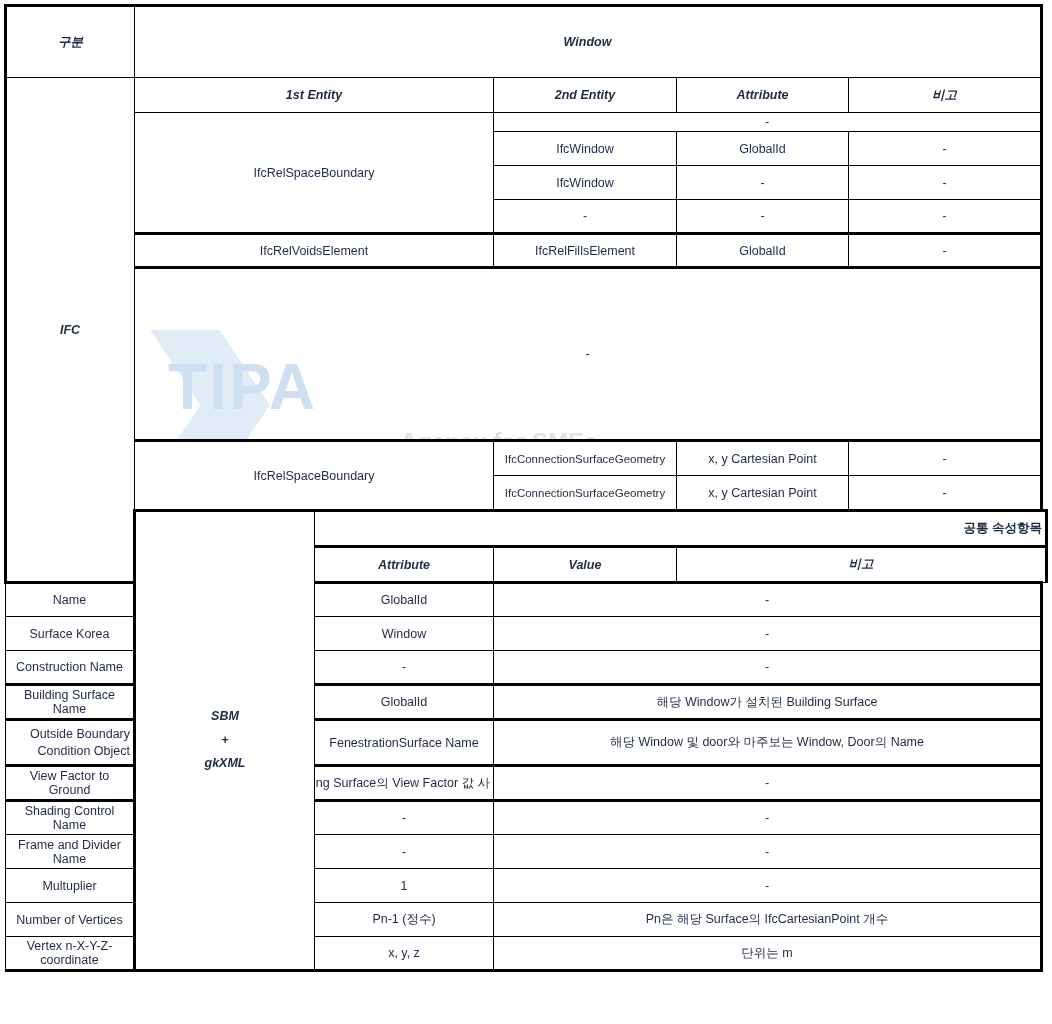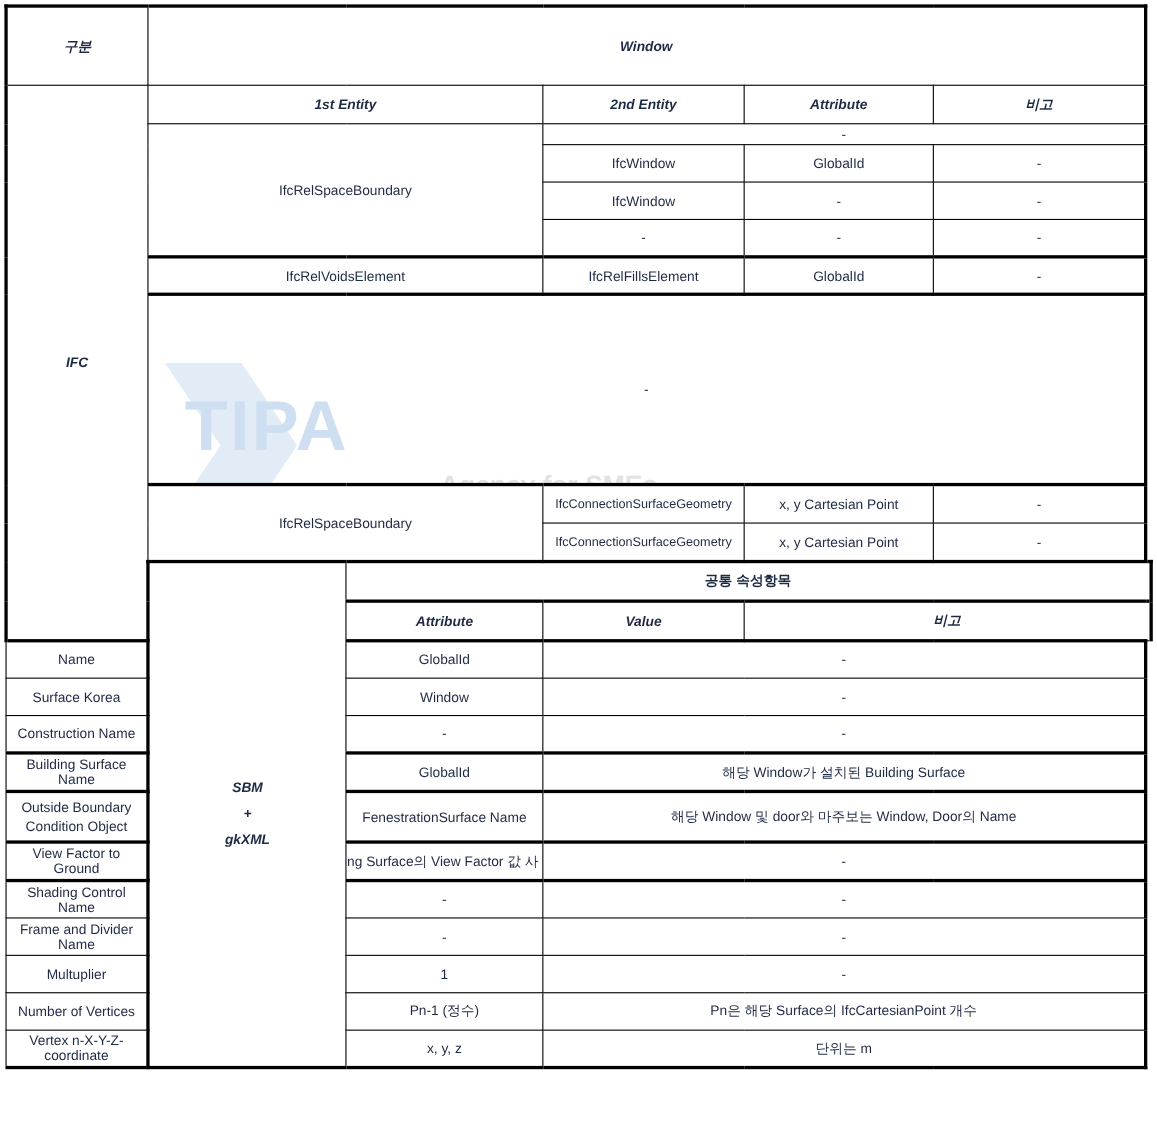--- a/index.html
+++ b/index.html
@@ -225,21 +225,21 @@
         <td>x, y Cartesian Point</td>
         <td class="tb-right">-</td>
       </tr>
 
       <tr>
         <td class="side-yellow tb-left tb-top tb-bottom" rowspan="13">
           <div>SBM</div>
           <div>+</div>
           <div>gkXML</div>
         </td>
-        <td class="hdr-pink tb-top tb-right" colspan="5" style="height:36px;">공통 속성항목</td>
+        <td class="hdr-pink tb-top tb-right" colspan="5" style="height:36px;text-align:right;">공통 속성항목</td>
       </tr>
 
       <tr>
         <td class="hdr-pink-sub tb-top" style="height:36px;">Attribute</td>
         <td class="hdr-pink-sub tb-top">Value</td>
         <td class="hdr-pink-sub tb-top tb-right" colspan="3">비고</td>
       </tr>
 
       <tr>
         <td class="tb-top" style="height:34px;">Name</td>
@@ -259,21 +259,21 @@
         <td class="tb-right" colspan="3">-</td>
       </tr>
 
       <tr>
         <td class="tb-top" style="height:35px;">Building Surface Name</td>
         <td class="tb-top">GlobalId</td>
         <td class="tb-top tb-right" colspan="3">해당 Window가 설치된 Building Surface</td>
       </tr>
 
       <tr>
-        <td class="tb-top txt-green" style="height:46px; line-height:1.35;">
+        <td class="tb-top txt-green" style="height:46px; line-height:1.35;text-align:right;">
           <div>Outside Boundary</div>
           <div>Condition Object</div>
         </td>
         <td class="tb-top txt-green">FenestrationSurface Name</td>
         <td class="tb-top tb-right txt-green" colspan="3">해당 Window 및 door와 마주보는 Window, Door의 Name</td>
       </tr>
 
       <tr>
         <td class="tb-top" style="height:35px;">View Factor to Ground</td>
         <td class="tb-top clip"><span>ding Surface의 View Factor 값 사</span></td>

